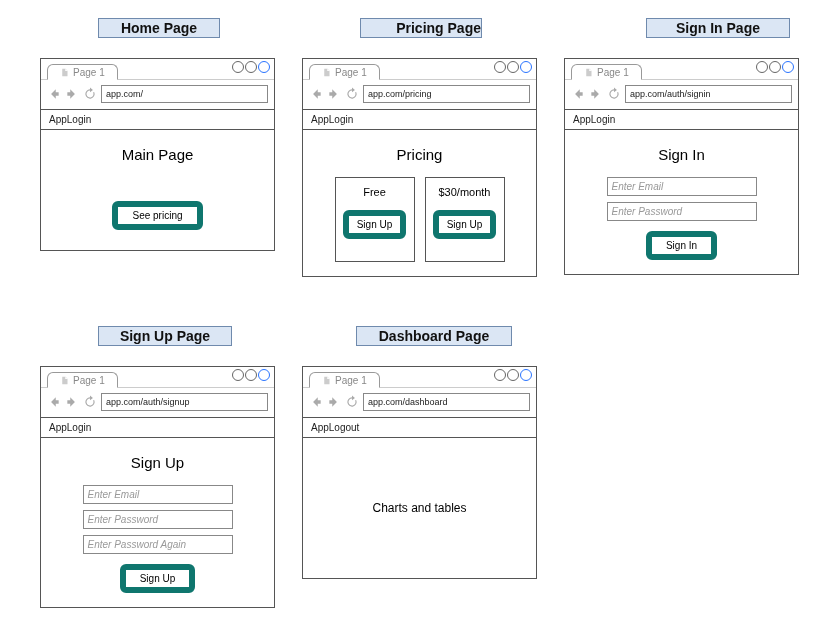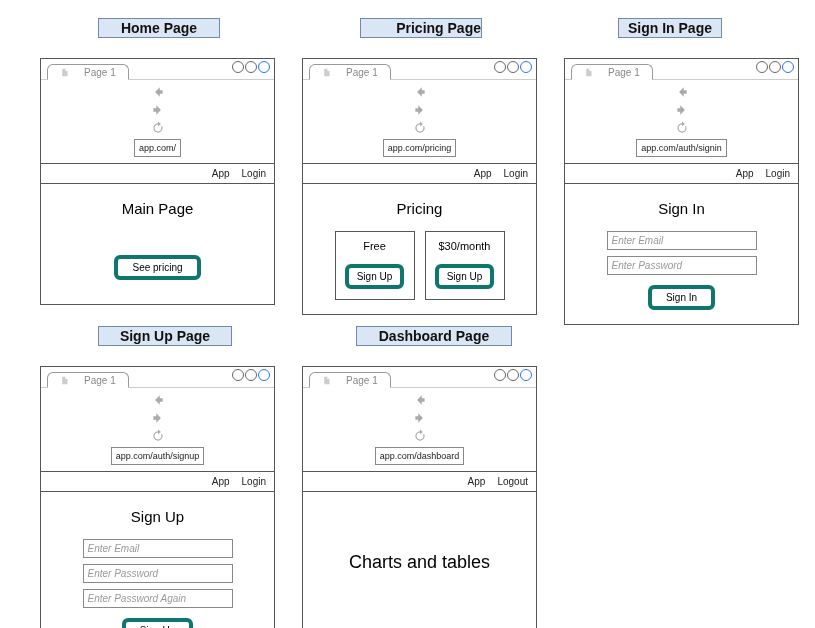--- a/index.html
+++ b/index.html
@@ -44,21 +44,21 @@
     border-bottom: 1px solid #fff;
     border-top-left-radius: 6px;
     border-top-right-radius: 6px;
     padding: 2px 12px 1px 12px;
     font-size: 10px;
     color: #888;
     background: #fff;
     z-index: 2;
     display: flex;
     align-items: center;
-    gap: 15px;
+    gap: 4px;
   }
   .tab-indicator {
     width: 9px;
     height: 9px;
   }
   .tab-indicator svg path { fill: #ccc; }
   .window-dots {
     position: absolute;
     right: 4px;
     top: 2px;
@@ -74,75 +74,73 @@
   }
   .window-dots span.hl {
     border-color: #2a74ff;
   }
   .nav-row {
     display: flex;
     align-items: center;
     gap: 4px;
     padding: 5px 6px 6px 6px;
     border-top: 1px solid #ccc;
-    flex-direction: column;
   }
   .nav-icon {
     width: 14px;
     height: 14px;
     display: flex;
     align-items: center;
     justify-content: center;
   }
   .nav-icon svg path { fill: #aaa; }
   .url-bar {
     flex: 1;
     border: 1px solid #888;
     font-size: 9px;
     padding: 3px 4px;
     background: #fff;
     color: #222;
   }
   .menubar {
     display: flex;
-    justify-content: flex-end;
+    justify-content: flex-start;
     border-bottom: 1px solid #555;
     padding: 4px 8px;
     font-size: 10px;
-    gap: 12px;
   }
   .menubar span { color: #222; }
   .content {
     min-height: 120px;
     padding: 12px 10px 14px 10px;
     text-align: center;
   }
   .page-heading {
     font-size: 15px;
     margin: 4px 0 14px 0;
     font-weight: normal;
   }
   .btn {
     display: inline-block;
-    border: 4px solid #0f766e;
+    border: 6px solid #0f766e;
     border-radius: 6px;
     padding: 3px 14px;
     font-size: 10px;
     background: #fff;
     cursor: pointer;
   }
   .plan-row {
     display: flex;
     justify-content: center;
     gap: 10px;
   }
   .plan-card {
     border: 1px solid #555;
     width: 80px;
-    padding: 8px 4px 10px 4px;
+    padding: 8px 4px 22px 4px;
     text-align: center;
   }
   .plan-name {
     font-size: 11px;
     margin-bottom: 12px;
   }
   .field {
     display: block;
     width: 150px;
     margin: 0 auto 6px auto;
@@ -151,29 +149,29 @@
     color: #999;
     font-style: italic;
     padding: 3px 4px;
     text-align: left;
   }
   .dashboard-content {
     min-height: 140px;
     display: flex;
     align-items: center;
     justify-content: center;
-    font-size: 18px;
+    font-size: 12px;
   }
 </style>
 </head>
 <body>
 
 <div class="title-badge" style="left:98px; top:18px; width:122px;">Home Page</div>
 <div class="title-badge" style="left:360px; top:18px; width:122px;text-align:right;">Pricing Page</div>
-<div class="title-badge" style="left:618px; top:18px; width:104px;">Sign In Page</div>
+<div class="title-badge" style="left:646px; top:18px; width:144px;">Sign In Page</div>
 
 <div class="title-badge" style="left:98px; top:326px; width:134px;">Sign Up Page</div>
 <div class="title-badge" style="left:356px; top:326px; width:156px;">Dashboard Page</div>
 
 <div class="mockup" style="left:40px; top:58px;">
   <div class="browser-bar">
     <div class="tab-row">
       <div class="tab">
         <span class="tab-indicator"><svg viewBox="0 0 24 24">
               <path d="M6 2h9l5 5v15H6z M14 2v6h6"></path>

